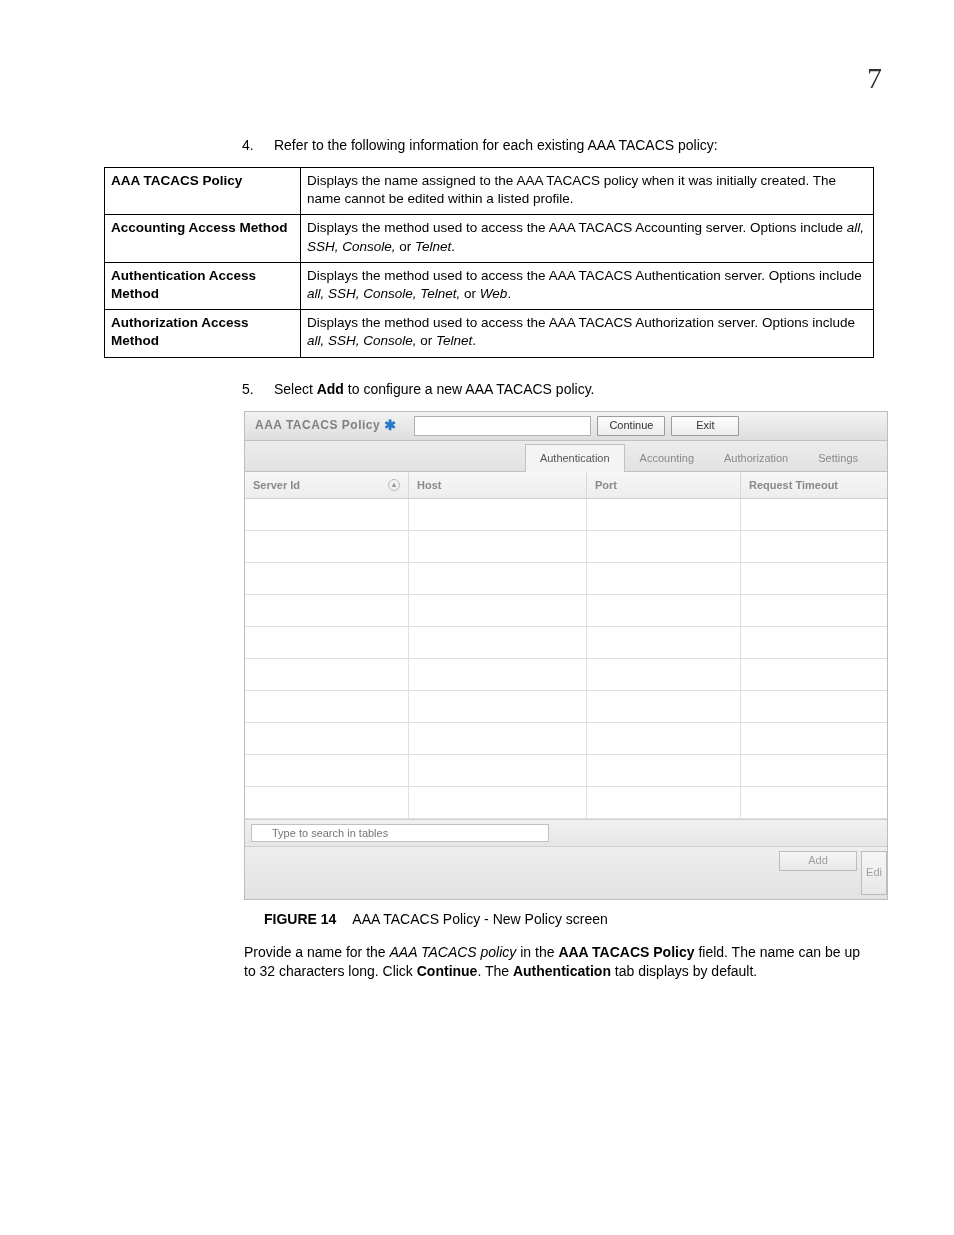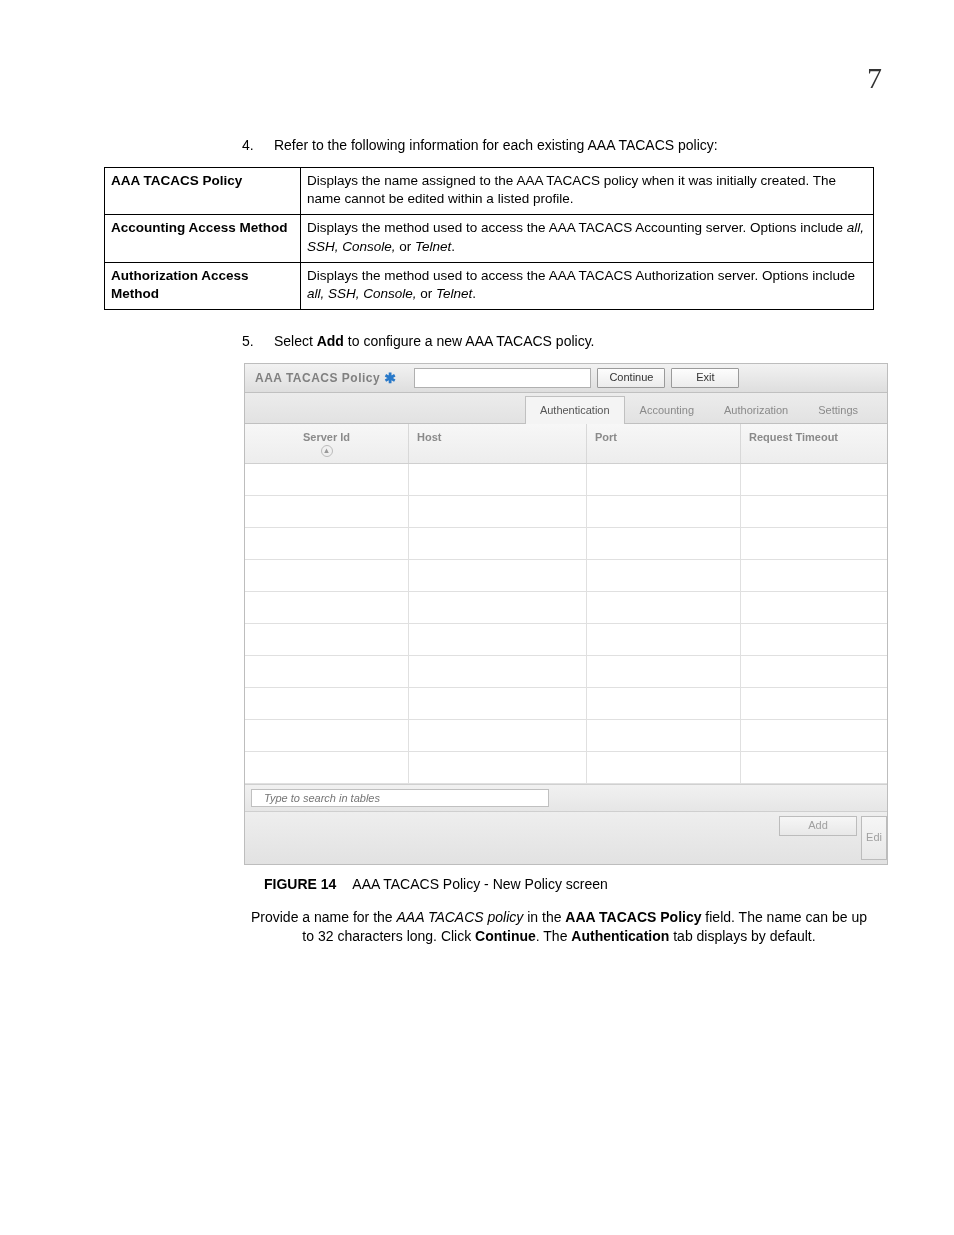--- a/index.html
+++ b/index.html
@@ -131,21 +131,20 @@
     background: linear-gradient(#f7f7f7,#ededed);
     border-bottom: 1px solid #cfcfcf;
     font-size: 11px;
     color: #8a8a8a;
     font-weight: bold;
   }
   .ui-grid-head > div {
     padding: 6px 8px;
     border-right: 1px solid #d8d8d8;
     box-sizing: border-box;
-    flex-direction: column;
   }
   .col-id { width: 164px; display:flex; justify-content:space-between; align-items:center; }
   .col-host { width: 178px; }
   .col-port { width: 154px; }
   .col-rt { flex: 1; border-right: none !important; }
   .ui-grid-body { background: #fff; }
   .ui-row {
     display: flex;
     height: 31px;
     border-bottom: 1px solid #e0e0e0;
@@ -160,22 +159,21 @@
     border-top: 1px solid #d0d0d0;
     padding: 4px 6px;
   }
   .ui-search input {
     width: 298px;
     height: 18px;
     border: 1px solid #c0c0c0;
     background:#fff;
     font-size: 11px;
     color: #888;
-    padding: 0 12px;
-    font-style: italic;
+    padding: 0 20px;
     box-sizing: border-box;
   }
   .ui-footer {
     background: linear-gradient(#eeeeee,#e2e2e2);
     border-top: 1px solid #cfcfcf;
     display: flex;
     justify-content: flex-end;
     padding: 4px 0 4px 6px;
     gap: 4px;
   }
@@ -192,21 +190,20 @@
   }
   .ui-footer .fbtn.clip { min-width:20px; padding:12px 2px; }
   .caption {
     margin: 10px 0 14px 140px;
     font-size: 14px;
   }
   .caption .fignum { font-weight: bold; margin-right: 16px; padding-left: 20px; }
   .body-text {
     margin: 0 0 0 140px;
     max-width: 660px;
-    text-align: center;
   }
   .sort-icon {
     width: 10px; height:10px;
     border:1px solid #bbb;
     border-radius:50%;
     display:inline-flex;
     align-items:center;
     justify-content:center;
     font-size:8px;
     color:#999;
@@ -226,20 +223,24 @@
 
   <table class="def">
     <tbody>
         <tr>
       <td class="k b">AAA TACACS Policy</td>
       <td><span>Displays the name assigned to the AAA TACACS policy when it was initially created. The name cannot be edited within a listed profile.</span></td>
     </tr>
     <tr>
       <td class="k b">Accounting Access Method</td>
       <td><span>Displays the method used to access the AAA TACACS Accounting server. Options include </span><span class="it">all, SSH, Console,</span><span> or </span><span class="it">Telnet</span><span>.</span></td>
+    </tr>
+    <tr>
+      <td class="k b">Authentication Access Method</td>
+      <td><span>Displays the method used to access the AAA TACACS Authentication server. Options include </span><span class="it">all, SSH, Console, Telnet,</span><span> or </span><span class="it">Web</span><span>.</span></td>
     </tr>
     <tr>
       <td class="k b">Authorization Access Method</td>
       <td><span>Displays the method used to access the AAA TACACS Authorization server. Options include </span><span class="it">all, SSH, Console,</span><span> or </span><span class="it">Telnet</span><span>.</span></td>
     </tr>
   </tbody>
     </table>
 
   <div class="numitem">
     <span class="num">5.</span>

